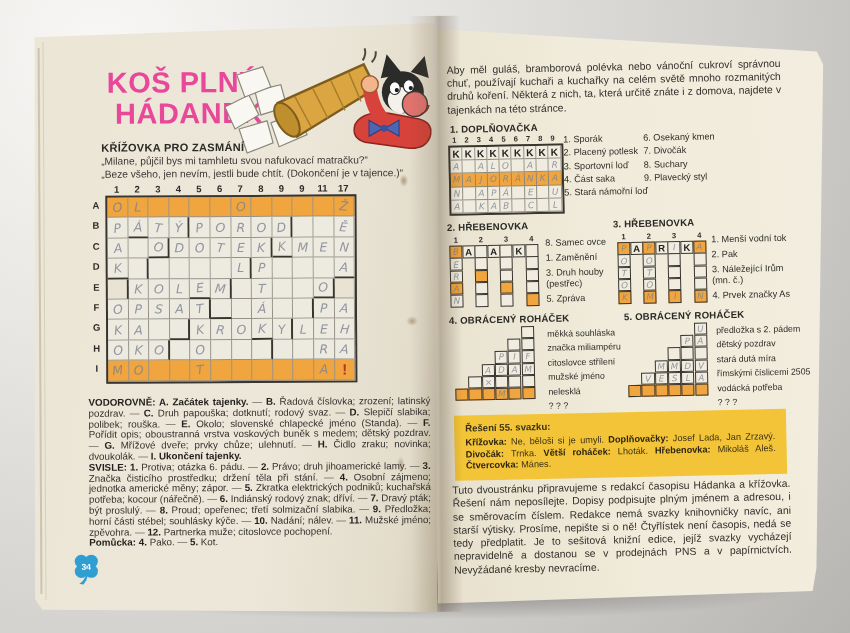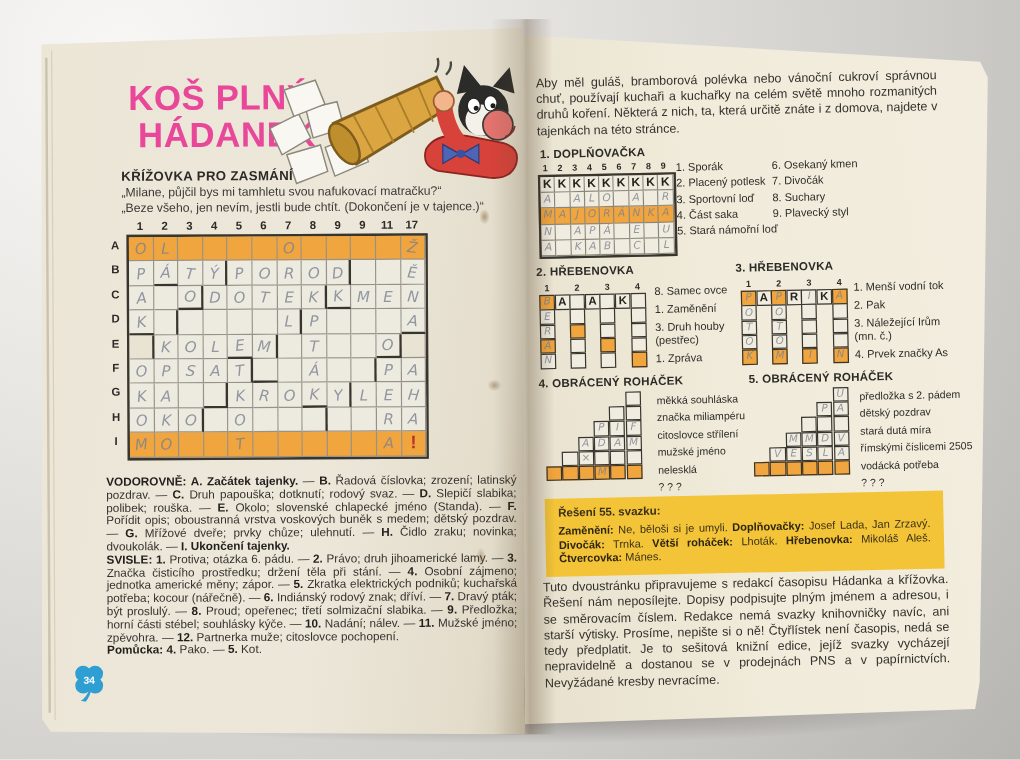--- a/index.html
+++ b/index.html
@@ -63,21 +63,21 @@
   .hand{font-family:"DejaVu Sans", sans-serif;font-style:italic;color:#7b8290;opacity:.8;}
   .cw-cell .hand{font-size:12.5px;}
   .cw-cell:nth-child(3n) .hand{transform:rotate(6deg);}
   .cw-cell:nth-child(4n+1) .hand{transform:rotate(-6deg);}
   .mark{color:#b5332a;font-weight:bold;font-size:15px;}
 
   .clue-block{position:absolute;left:56px;top:380px;width:342px;
     font-size:9.8px;line-height:10.8px;text-align:justify;color:#34322e;}
   .clue-block p{margin:0;}
   .clue-block b{color:#211f1c;}
-  .clover{position:absolute;left:26px;top:534px;}
+  .clover{position:absolute;left:38px;top:534px;}
 
   
   .intro{position:absolute;left:12px;top:48px;width:334px;
     font-size:10.4px;line-height:13.2px;text-align:justify;color:#33312d;}
   .sec-h{position:absolute;font-weight:bold;font-size:9.6px;color:#2b2a26;letter-spacing:.2px;}
   .h1{left:14px;top:108px;} .h2{left:9px;top:206px;} .h3{left:175px;top:206px;}
   .h4{left:9px;top:299px;} .h5{left:184px;top:299px;}
 
   .dg-wrap{position:absolute;left:12px;top:120px;}
   .dg-colnums{display:grid;grid-template-columns:repeat(9,12.3px);font-size:7.5px;font-weight:bold;
@@ -670,21 +670,21 @@
         <div class="gcell" style="left: 75.6px; top: 22.3px;"></div>
         <div class="gcell" style="left: 75.6px; top: 34.6px;"></div>
         <div class="gcell" style="left: 75.6px; top: 46.9px;"></div>
         <div class="gcell orange" style="left: 75.6px; top: 59.2px;"></div>
       </div>
     <div class="small-clues comb-clues cc2">
         <div class="clue-item">8. Samec ovce</div>
         <div class="clue-item">1. Zaměnění</div>
         <div class="clue-item">3. Druh houby
 (pestřec)</div>
-        <div class="clue-item">1. Zpráva</div>
+        <div class="clue-item">5. Zpráva</div>
       </div>
 
     <div class="sec-h h3">3. HŘEBENOVKA</div>
     <div class="comb c3" style="width: 90.2px; height: 73.5px;">
         <div class="num" style="left: 0px; top: 0px;">1</div>
         <div class="num" style="left: 25.2px; top: 0px;">2</div>
         <div class="num" style="left: 50.4px; top: 0px;">3</div>
         <div class="num" style="left: 75.6px; top: 0px;">4</div>
         <div class="gcell orange" style="left: 0px; top: 10px;">
           <span class="hand">P</span>
@@ -855,21 +855,21 @@
         <div class="clue-item">předložka s 2. pádem</div>
         <div class="clue-item">dětský pozdrav</div>
         <div class="clue-item">stará dutá míra</div>
         <div class="clue-item">římskými číslicemi 2505</div>
         <div class="clue-item">vodácká potřeba</div>
         <div class="clue-item">? ? ?</div>
       </div>
 
     <div class="resbox">
       <div class="res-title">Řešení 55. svazku:</div>
-      <div class="res-body"><b>Zaměnění:</b> Ne, běloši si je umyli. <b>Doplňovačky:</b> Josef Lada, Jan Zrzavý. <b>Divočák:</b> Trnka. <b>Větší roháček:</b> Lhoták. <b>Hřebenovka:</b> Mikoláš Aleš. <b>Čtvercovka:</b> Mánes.</div>
+      <div class="res-body"><b>Křížovka:</b> Ne, běloši si je umyli. <b>Doplňovačky:</b> Josef Lada, Jan Zrzavý. <b>Divočák:</b> Trnka. <b>Větší roháček:</b> Lhoták. <b>Hřebenovka:</b> Mikoláš Aleš. <b>Čtvercovka:</b> Mánes.</div>
     </div>
 
     <div class="footer-par">Tuto dvoustránku připravujeme s redakcí časopisu Hádanka a křížovka. Řešení nám neposílejte. Dopisy podpisujte plným jménem a adresou, i se směrovacím číslem. Redakce nemá svazky knihovničky navíc, ani starší výtisky. Prosíme, nepište si o ně! Čtyřlístek není časopis, nedá se tedy předplatit. Je to sešitová knižní edice, jejíž svazky vycházejí nepravidelně a dostanou se v prodejnách PNS a v papírnictvích. Nevyžádané kresby nevracíme.</div>
   </div>
 
   <div class="gutter"></div>
   <div class="stain s1"></div>
   <div class="stain s2"></div>
   <div class="stain s3"></div>
 </div>

